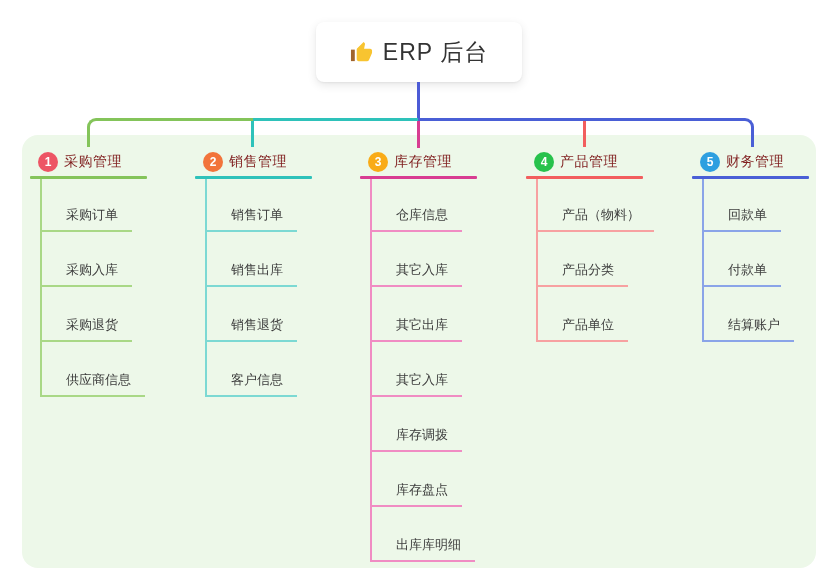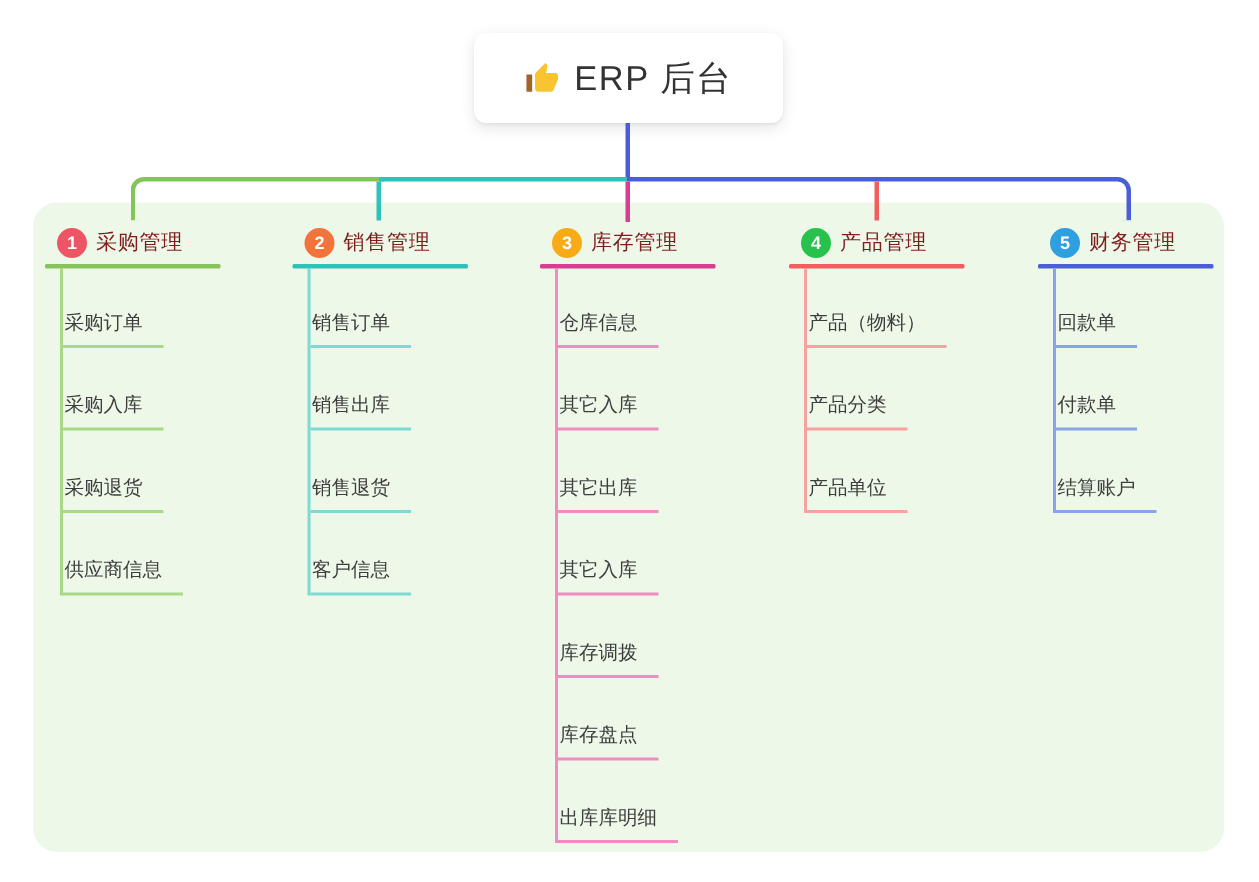--- a/index.html
+++ b/index.html
@@ -25,21 +25,21 @@
 
   
   .branch{position:absolute;width:max-content;}
   .branch-header{display:flex;align-items:center;height:23px;padding-left:8px;cursor:pointer;}
   .badge{width:20px;height:20px;border-radius:50%;color:#ffffff;font-size:12px;font-weight:700;
          display:flex;align-items:center;justify-content:center;flex:0 0 auto;}
   .branch-title{margin-left:6px;font-size:14px;font-weight:500;color:#7f1d1d;letter-spacing:.5px;white-space:nowrap;}
   .branch-underline{width:117px;height:3px;margin-top:3px;border-radius:1px;}
   .children{list-style:none;margin:0 0 0 10px;padding:0;border-left:2px solid;}
   .child{box-sizing:border-box;height:53px;width:max-content;display:flex;align-items:flex-end;
-         padding:0 14px 6px 1px;border-bottom:2px solid;cursor:pointer;}
+         padding:0 14px 6px 24px;border-bottom:2px solid;cursor:pointer;}
   .child + .child{margin-top:2px;}
   .child-label{font-size:13px;color:#3d3d3d;white-space:nowrap;}
 </style>
 </head>
 <body>
 
 <div class="stage">
 
   <div class="panel"></div>
 

